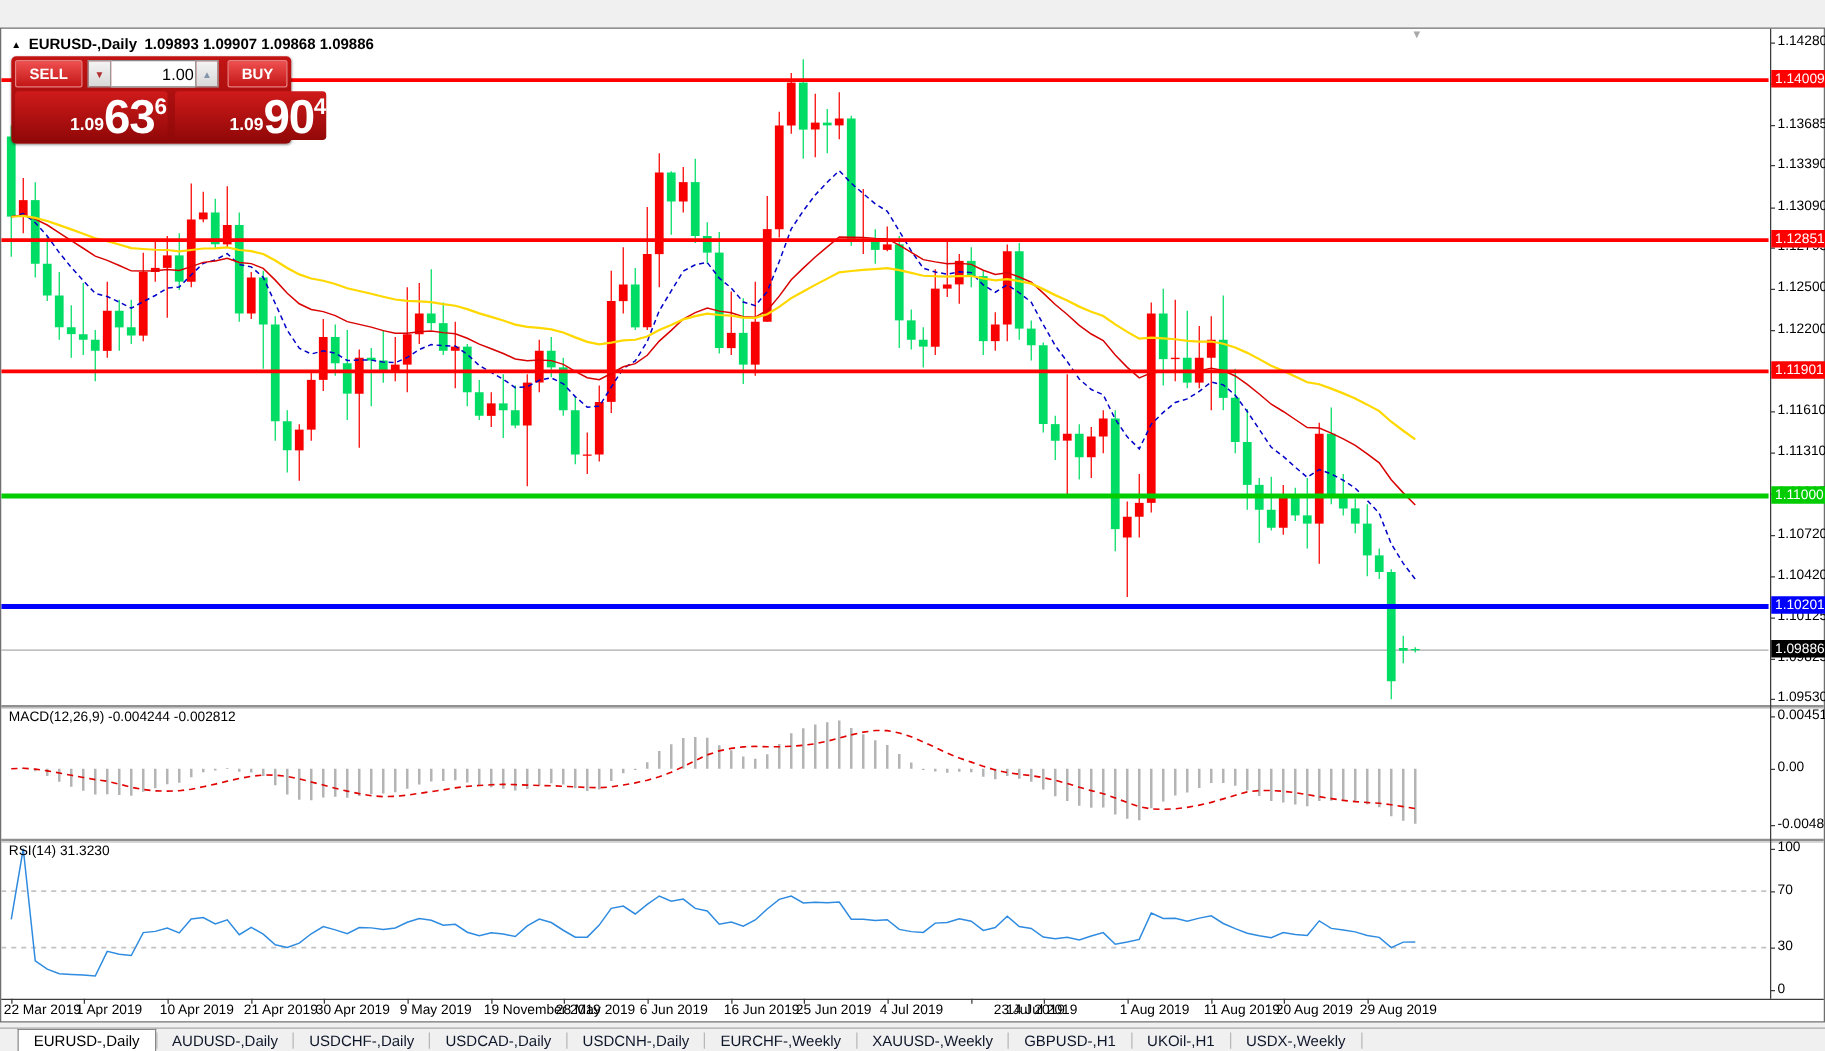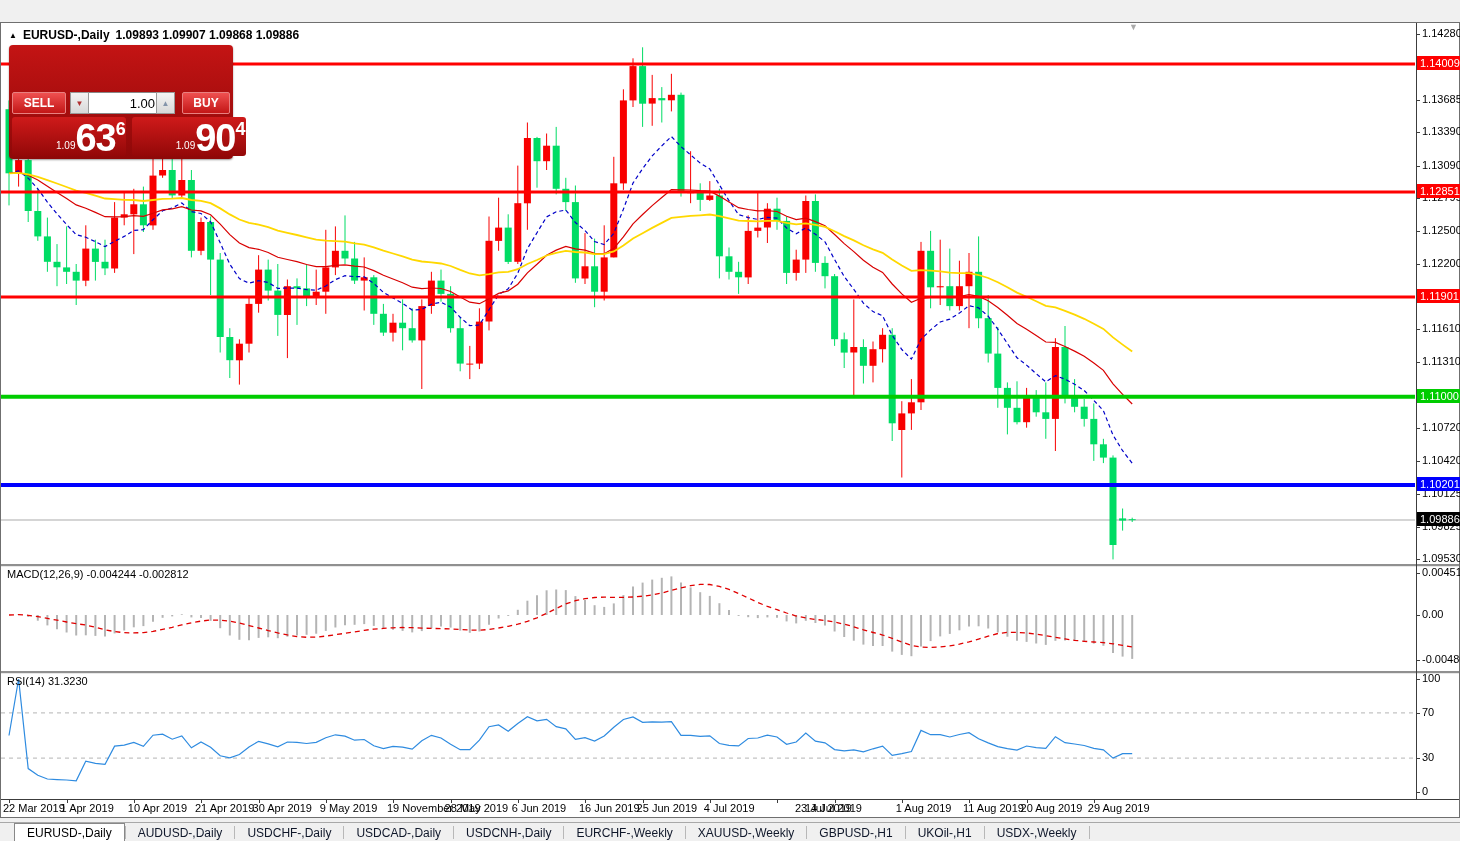--- a/index.html
+++ b/index.html
@@ -32,35 +32,35 @@
   .ind-label{position:absolute;left:6px;font-size:11px;color:#000;z-index:3;}
   #macd-label{top:545px;} #rsi-label{top:652px;}
   
   #chart-title{position:absolute;left:8px;top:5px;z-index:3;font-size:12px;font-weight:bold;
     color:#000;display:flex;align-items:center;gap:6px;}
   #collapse-icon{font-size:8px;}
   #shift-marker{position:absolute;left:1128px;top:-1px;z-index:3;color:#a9a9a9;font-size:9px;}
   
   #trade-panel{position:absolute;left:8px;top:22px;width:218px;z-index:5;border-radius:4px;
     background:linear-gradient(180deg,#c41414,#8e0808);padding:3px;box-shadow:0 1px 2px rgba(0,0,0,.4);}
-  #tp-row1{display:flex;gap:4px;height:22px;margin-top:44px;}
+  #tp-row1{display:flex;gap:4px;height:22px;}
   .tp-btn{flex:0 0 52px;border-radius:2px;background:linear-gradient(180deg,#ef5050,#c31616);
     color:#fff;font-size:12px;font-weight:bold;display:flex;align-items:center;justify-content:center;
     border:1px solid #e98080;cursor:pointer;}
   #buy-button{flex:0 0 46px;}
   #volume-wrap{flex:1;display:flex;height:22px;}
   .spin-btn{width:17px;background:linear-gradient(180deg,#f4f4f4,#d8d8d8);border:1px solid #999;
     font-size:8px;display:flex;align-items:center;justify-content:center;cursor:pointer;}
   #volume-down{color:#b03030;} #volume-up{color:#8494aa;}
   #volume-input{width:66px;border:1px solid #888;border-left:none;border-right:none;
     font-size:13px;text-align:right;padding:0 1px 0 0;color:#000;background:#fff;}
   #tp-row2{display:flex;gap:6px;margin-top:3px;}
   .big-quote{flex:1;height:38px;border-radius:3px;background:linear-gradient(180deg,#cf1a1a,#930808);
     color:#fff;display:flex;align-items:flex-end;justify-content:center;padding-bottom:1px;cursor:pointer;}
-  .bq-small{font-size:10px;font-weight:normal;margin-bottom:4px;margin-left:44px;}
+  .bq-small{font-size:14px;font-weight:bold;margin-bottom:4px;margin-left:44px;}
   .bq-big{font-size:38px;font-weight:bold;line-height:34px;letter-spacing:-1px;}
   .bq-sup{font-size:18px;font-weight:bold;align-self:flex-start;margin-top:2px;}
   
   #tabbar{position:absolute;left:0;top:822px;width:1460px;height:19px;background:#f0f0f0;
     border-top:1px solid #a8a8a8;display:flex;align-items:stretch;font-size:12px;}
   .tab{display:flex;align-items:center;padding:0 12px;color:#0f172a;cursor:pointer;white-space:nowrap;}
   .tab.active{background:#fff;border:1px solid #888;border-bottom:none;color:#000;margin-left:14px;}
   .tab-sep{width:1px;background:#b8b8b8;margin:3px 0;}
 </style>
 </head>

